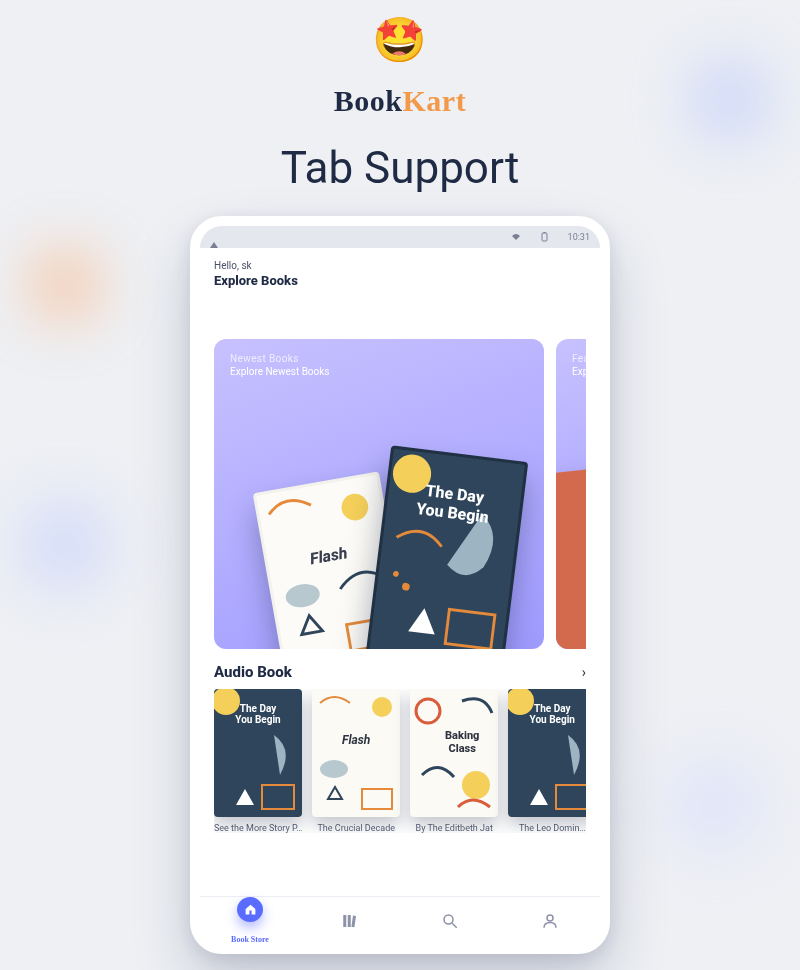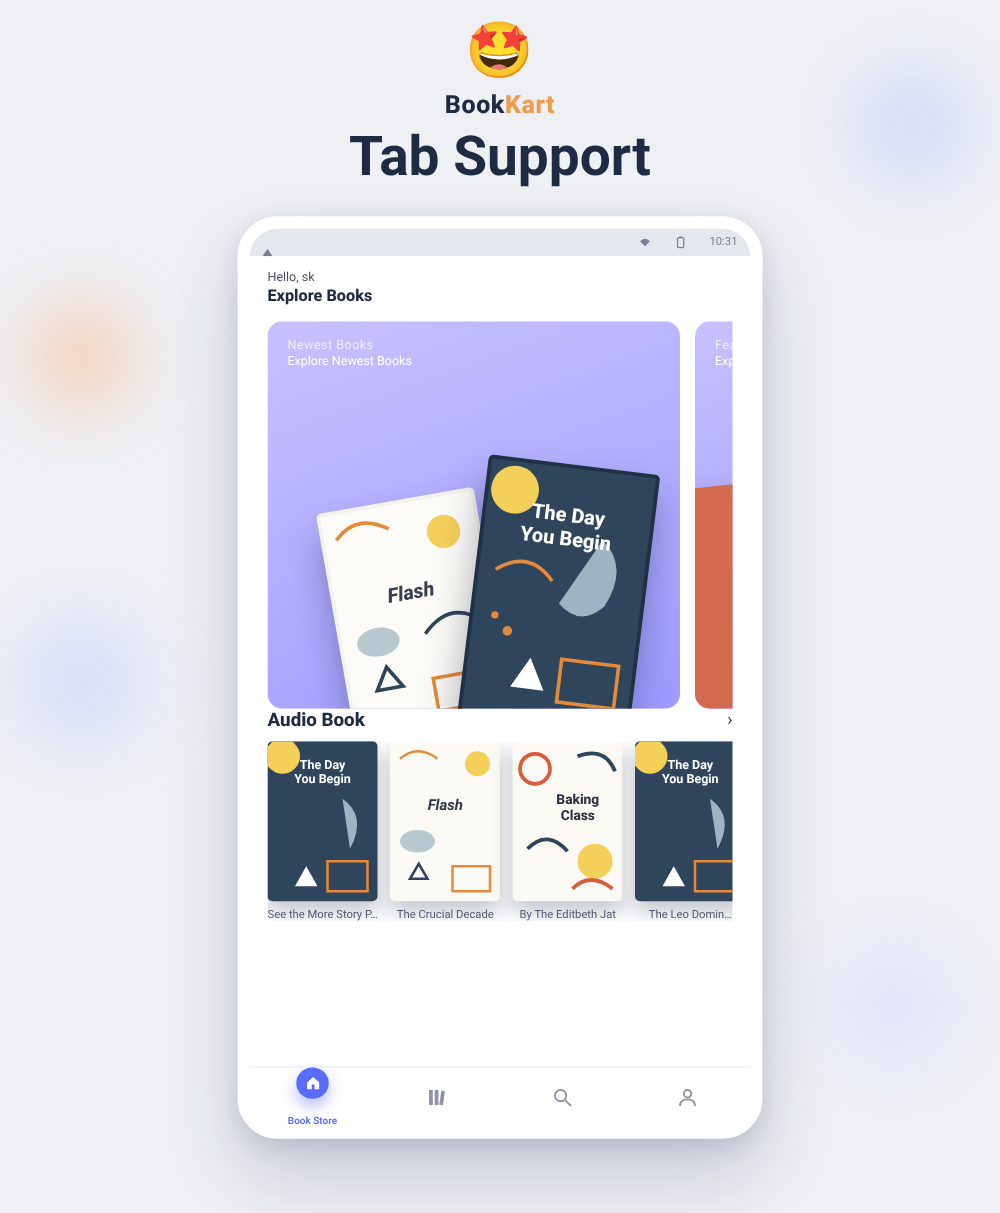--- a/index.html
+++ b/index.html
@@ -10,24 +10,24 @@
     position: relative;
   }
   .blur { position: absolute; border-radius: 50%; filter: blur(30px); opacity: .5; }
   .blur.b1 { width: 90px; height: 90px; background: #b8c6ff; left: 20px; top: 500px; }
   .blur.b2 { width: 70px; height: 70px; background: #ff9a52; left: 30px; top: 250px; }
   .blur.b3 { width: 80px; height: 80px; background: #a9bbff; right: 30px; top: 60px; }
   .blur.b4 { width: 90px; height: 90px; background: #cfd7ff; right: 40px; bottom: 120px; }
 
   .hero { text-align: center; padding-top: 18px; }
   .emoji { font-size: 44px; line-height: 1; }
-  .brand { margin-top: 9px; font-size: 20px; font-weight: 800; letter-spacing: .5px; }
+  .brand { margin-top: 22px; font-size: 30px; font-weight: 800; letter-spacing: .5px; font-family: Liberation Serif, serif; }
   .brand .b1c { color: #1f2a44; }
   .brand .b2c { color: #f2994a; }
-  .headline { margin-top: 4px; font-size: 44px; font-weight: 700; color: #1f2a44; }
+  .headline { margin-top: 24px; font-size: 44px; font-weight: 400; color: #1f2a44; }
 
   .tablet {
     width: 420px; height: 738px; margin: 22px auto 0 auto;
     background: #f6f7fb; border-radius: 32px; position: relative;
     box-shadow: 0 30px 60px rgba(30,40,80,.18), 0 6px 18px rgba(30,40,80,.12);
     border: 10px solid #ffffff;
     overflow: hidden;
   }
   .statusbar {
     height: 22px; background: #e5e7ef; display: flex; align-items: center;
@@ -37,21 +37,21 @@
   .tri { width:0; height:0; border-left:4px solid transparent; border-right:4px solid transparent; border-bottom:6px solid #7a7f92; }
 
   .screen { padding: 12px 14px 0 14px; height: calc(100% - 22px - 48px); overflow: hidden; position: relative; background:#fff; }
   .hello { font-size: 10px; color: #4a5066; }
   .h2title { font-size: 13px; font-weight: 800; color: #1f2a44; margin-top: 2px; }
 
   .scroller { display: flex; gap: 12px; margin-top: 12px; overflow: hidden; }
   .card {
     flex: 0 0 330px; height: 310px; border-radius: 12px;
     background: linear-gradient(160deg, #c7c1ff 0%, #9f9bff 100%);
-    padding: 14px 16px 0 16px; position: relative; overflow: hidden;
+    padding: 14px 16px 0 16px; position: relative; overflow: hidden; margin-top: 39px;
   }
   .card .sub { font-size: 10px; color: #f0ecff; letter-spacing: .4px; }
   .card .title { font-size: 10px; color: #fff; font-weight: 400; margin-top: 2px; }
 
   .books-hero { position: absolute; left: 0; right: 0; bottom: -6px; height: 240px; }
 
   .book { position: absolute; border-radius: 4px; box-shadow: 0 18px 30px rgba(20,30,60,.35); }
   .book.flash {
     width: 128px; height: 188px; left: 54px; bottom: -14px;
     transform: rotate(-10deg);
@@ -69,40 +69,40 @@
 
   .deco circle, .deco path, .deco polygon, .deco rect { }
 
   .card.peek { flex: 0 0 60px; }
   .card.peek .redcover {
     position:absolute; left:-30px; bottom:-20px; width:140px; height:200px;
     background:#d46a4d; border-radius:6px; transform: rotate(-6deg);
     box-shadow: 0 18px 30px rgba(20,30,60,.35);
   }
 
-  .section { display:flex; align-items:center; justify-content:space-between; }
+  .section { display:flex; align-items:center; justify-content:space-between; margin-top:14px; }
   .section .stitle { font-size:15px; font-weight:800; color:#1f2a44; }
   .section .chev { font-size:14px; color:#333; }
 
   .covers { display:flex; gap:10px; margin-top:8px; overflow:hidden; }
   .ccol { flex:0 0 88px; }
   .cover { width:88px; height:128px; border-radius:4px; box-shadow:0 8px 16px rgba(20,30,60,.25); position:relative; overflow:hidden; }
   .cover.dark { background:#2e455b; }
   .cover.light { background:#fbfaf5; }
   .cover .ct { position:absolute; left:0; right:0; text-align:center; font-weight:700; }
   .cover.dark .ct { color:#fff; top:14px; font-size:10px; padding:0 8px; }
   .cover.light .ct { color:#2e3340; top:44px; font-size:12px; font-style:italic; }
   .cover.light .ctb { color:#2e3340; top:40px; font-size:11px; font-weight:800; position:absolute; left:16px; right:0; text-align:center; }
   .ccap { font-size:9px; color:#5b6175; text-align:center; margin-top:6px; white-space:nowrap; overflow:hidden; text-overflow:ellipsis; }
 
   .navbar {
     position:absolute; left:0; right:0; bottom:0; height:48px; background:#fff;
     border-top:1px solid #eceef5; display:flex;
   }
-  .navitem { flex:1; display:flex; flex-direction:column; align-items:center; justify-content:center; gap:13px; }
+  .navitem { flex:1; display:flex; flex-direction:column; align-items:center; justify-content:center; gap:13px;font-family:Liberation Serif, serif; }
   .navitem .dot {
     width:26px; height:26px; border-radius:50%; background:#5a6bff;
     display:flex; align-items:center; justify-content:center;
     box-shadow:0 6px 12px rgba(90,107,255,.45);
   }
   .navitem .lbl { font-size:8px; color:#5a6bff; font-weight:600; }
   .navicon { color:#8c92a8; }
 
   svg { display:block; }
 </style>

